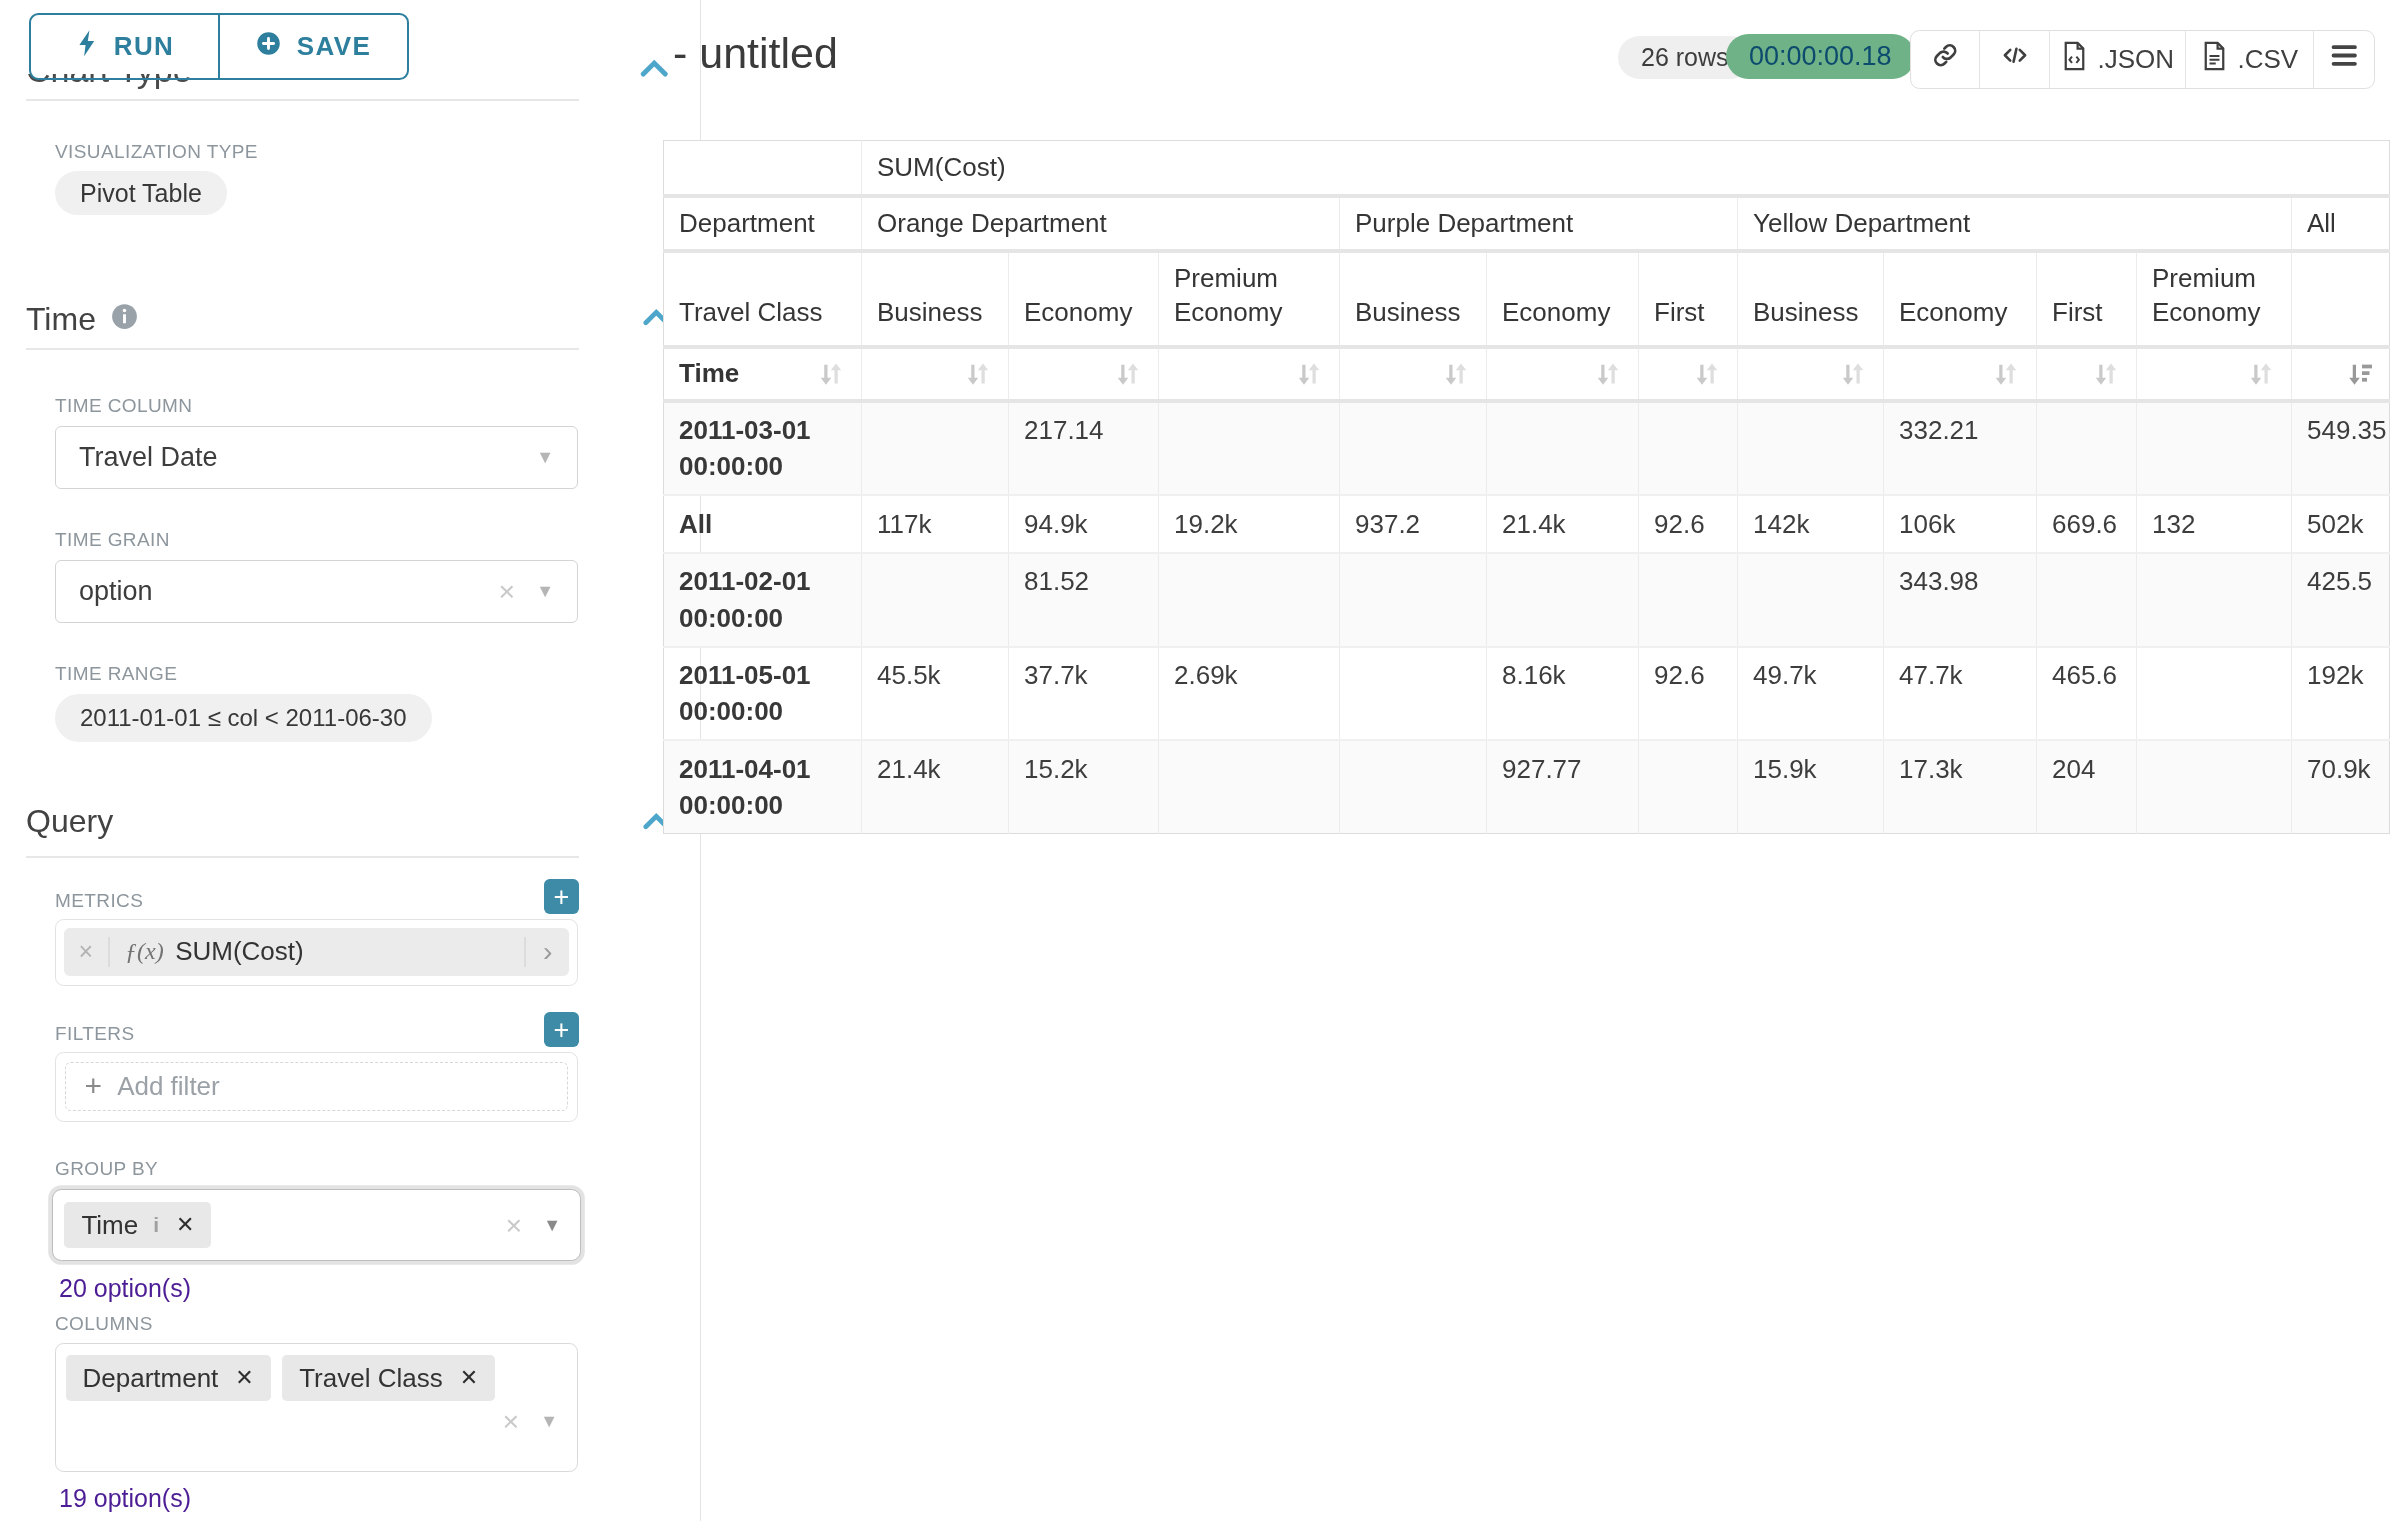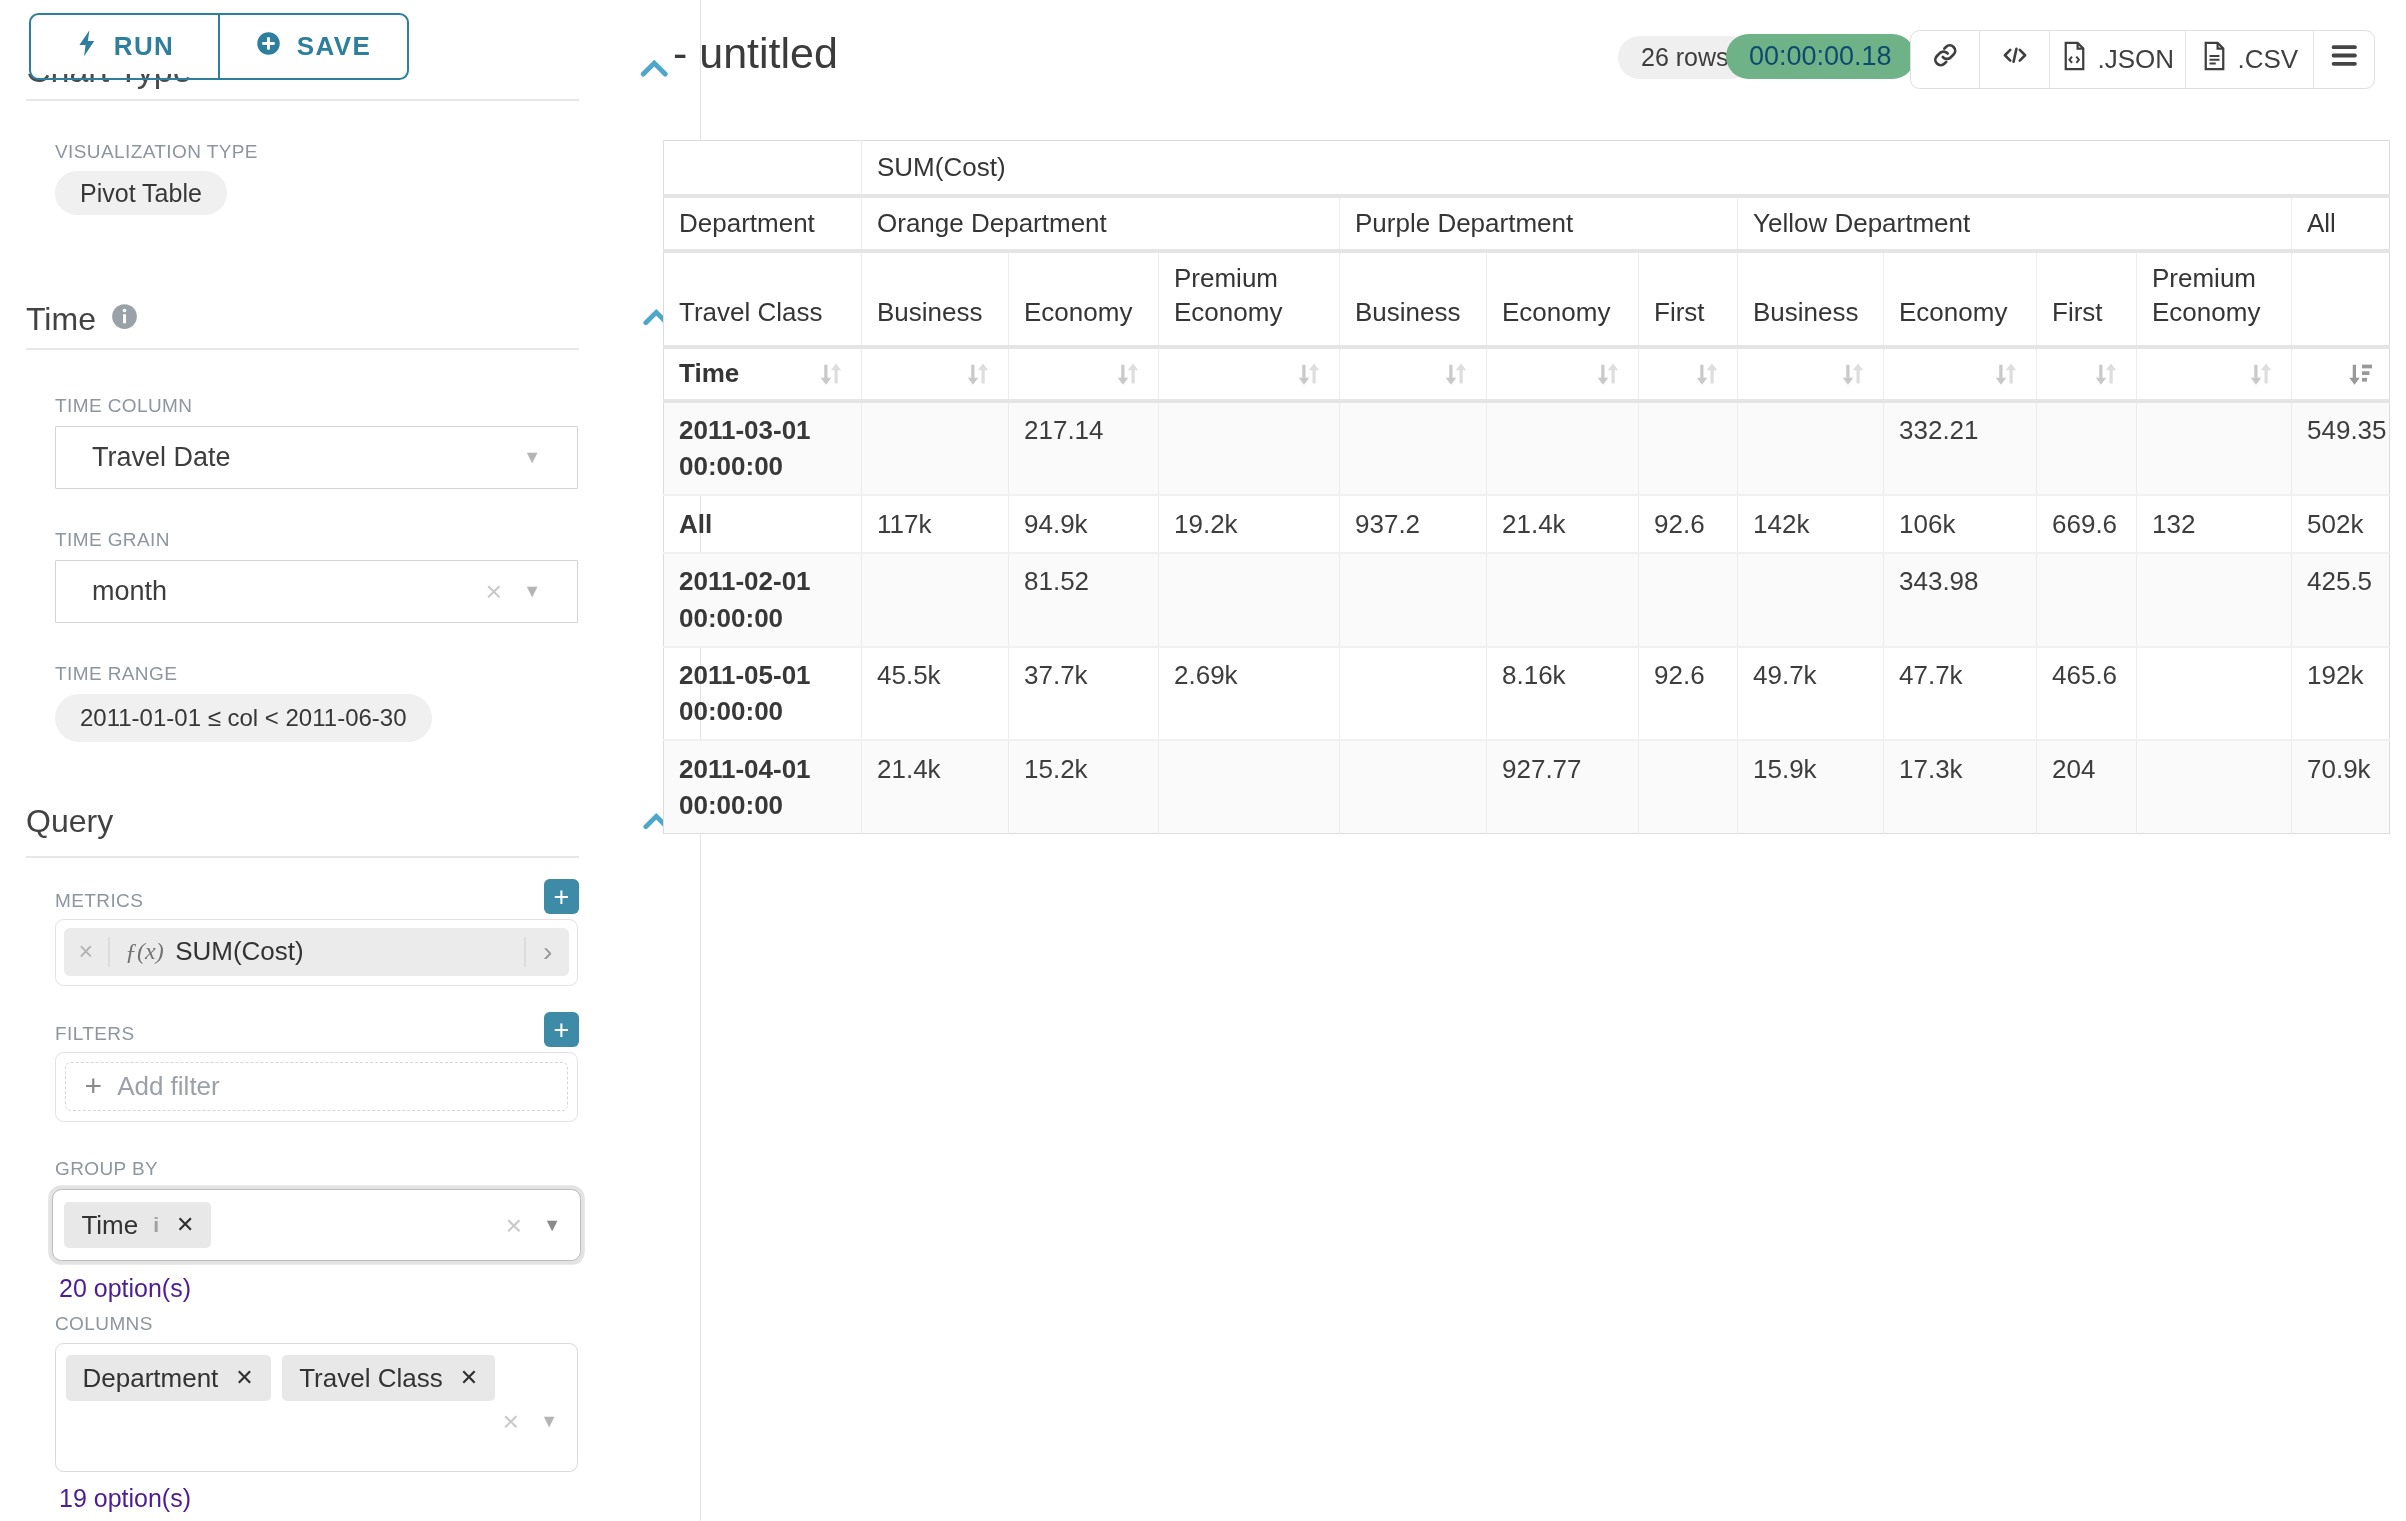--- a/index.html
+++ b/index.html
@@ -18,21 +18,21 @@
   .runsave .rsbtn { flex:1; display:flex; align-items:center; justify-content:center; gap:15px;
              font-size:26px; font-weight:600; letter-spacing:1.4px; color:#2d7f9d; cursor:pointer; }
   .runsave .rsbtn + .rsbtn { border-left:2.4px solid #2d7f9d; }
   .rule { position:absolute; left:26px; width:553px; height:1.9px; background:#e7e7e7; }
   .fieldlabel { position:absolute; left:55px; font-size:19px; letter-spacing:0.4px; color:#8d969d; }
   .sec-head { position:absolute; left:26px; font-size:32px; color:#424242; display:flex; align-items:center; gap:15px; }
   .sec-chevron { position:absolute; right:30px; }
   .pill { position:absolute; left:55px; background:#f0f0f0; border-radius:24px; display:inline-flex;
           align-items:center; padding:0 25px; font-size:25px; color:#373737; }
   .select { position:absolute; left:55px; width:523px; height:63px; border:1.9px solid #d4d4d4;
-            border-radius:1px; background:#fff; display:flex; align-items:center; padding:0 36px; }
+            border-radius:6px; background:#fff; display:flex; align-items:center; padding:0 23px; }
   .select .val { font-size:27px; color:#3d3d3d; flex:1; }
   .caret { font-size:18px; color:#b5b5b5; margin-left:21px; }
   .clearx { font-size:28.5px; color:#c9c9c9; margin-left:19px; line-height:1; }
   .plusbtn { position:absolute; left:544px; width:35px; height:35px; background:#3d8ba7; border:none;
              border-radius:5.7px; color:#fff; font-size:27px; line-height:32px; text-align:center; cursor:pointer; }
   .boxfield { position:absolute; left:55px; width:523px; border:1.9px solid #e2e2e2; border-radius:8.6px; background:#fff; }
   .metric-pill { margin:7.6px; height:48px; background:#ebebeb; border-radius:5.7px; display:flex; align-items:center; }
   .metric-pill .mx { color:#b3b3b3; font-size:25px; padding:0 15px; }
   .metric-pill .vdiv { width:1.9px; height:30px; background:#dcdcdc; }
   .metric-pill .fx { font-family:"Liberation Serif","DejaVu Serif",serif; font-style:italic;
@@ -153,21 +153,21 @@
     <div class="rule" style="top:348px"></div>
 
     <div class="fieldlabel" style="top:395px">TIME COLUMN</div>
     <div class="select" style="top:426px">
       <span class="val">Travel Date</span>
       <span class="caret">▼</span>
     </div>
 
     <div class="fieldlabel" style="top:529px">TIME GRAIN</div>
     <div class="select" style="top:560px">
-      <span class="val">month</span>
+      <span class="val">option</span>
       <span class="clearx">×</span>
       <span class="caret">▼</span>
     </div>
 
     <div class="fieldlabel" style="top:663px">TIME RANGE</div>
     <div class="pill" style="top:694px; height:48px; font-size:24px">
       <span>2011-01-01 ≤ col &lt; 2011-06-30</span>
     </div>
 
     <div class="sec-head" style="top:803px">

